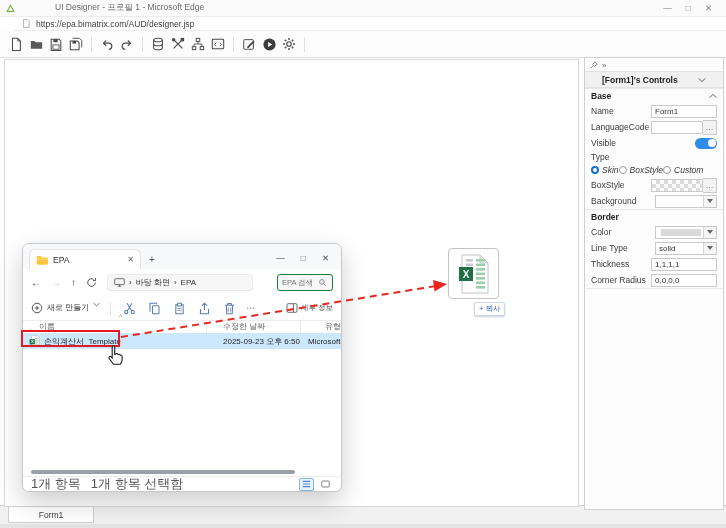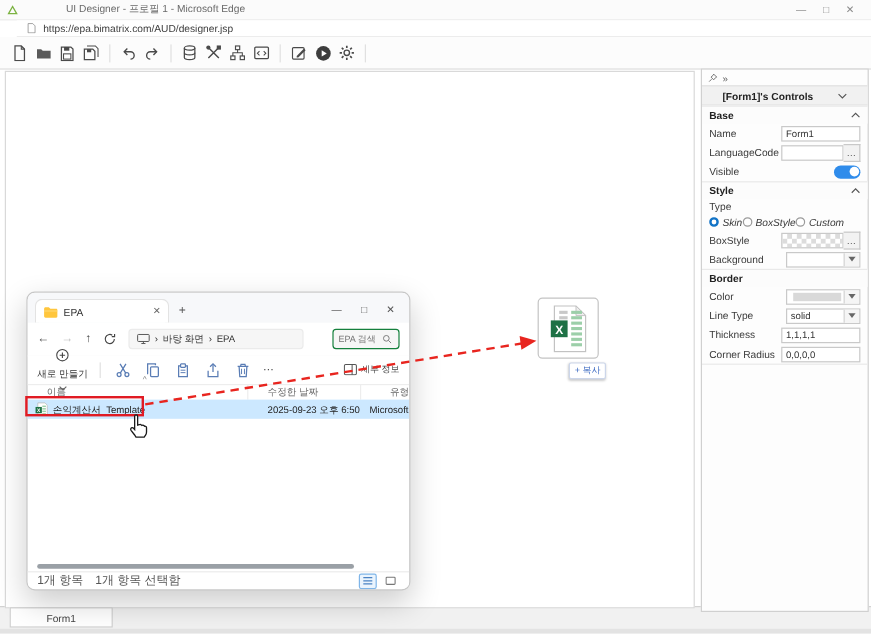--- a/index.html
+++ b/index.html
@@ -75,38 +75,38 @@
   .navarrow{font-size:10px;color:#444;}
   .navarrow.dis{color:#c0c0c0;}
   .x-bread{width:146px;height:17px;background:#f6f6f6;border:1px solid #ebebeb;border-radius:3px;
     display:flex;align-items:center;gap:4px;padding:0 6px;font-size:8px;color:#333;box-sizing:border-box;}
   .x-search{width:56px;height:17px;background:#f6f6f6;border:1px solid #15803d;border-radius:3px;
     display:flex;align-items:center;padding:0 4px;box-sizing:border-box;margin-left:auto;}
   .x-search input{border:none;background:transparent;width:36px;font-size:7.5px;color:#666;
     font-family:"Liberation Sans",sans-serif;padding:0;outline:none;}
   .x-cmdbar{position:absolute;left:0;top:52px;right:0;height:24px;display:flex;align-items:center;
     padding:0 8px;gap:9px;border-bottom:1px solid #ededed;background:#fff;}
-  .x-new{display:flex;align-items:center;gap:4px;font-size:8px;color:#333;flex-direction:column;}
+  .x-new{display:flex;align-items:flex-start;gap:4px;font-size:8px;color:#333;}
   .cmd-ic{width:16px;height:16px;display:flex;align-items:center;justify-content:center;}
   .x-more{font-size:9px;color:#444;letter-spacing:1px;}
   .x-details{margin-left:auto;display:flex;align-items:center;gap:3px;font-size:7.5px;color:#444;}
   .x-header{position:absolute;left:0;top:76px;right:0;height:13px;display:flex;font-size:8px;color:#666;}
   .x-header .hc{display:flex;align-items:center;box-sizing:border-box;border-right:1px solid #ededed;}
   .hc-name{width:184px;padding-left:16px;position:relative;}
   .hc-date{width:94px;padding-left:16px;}
   .hc-type{flex:1;padding-left:24px;border-right:none!important;}
   .sort-asc{position:absolute;left:96px;top:-7px;font-size:7px;color:#888;}
   .x-row{position:absolute;left:0;top:89px;right:0;height:16px;background:#cce8ff;display:flex;
     align-items:center;font-size:8px;color:#222;}
   .rc-name{width:184px;display:flex;align-items:center;gap:4px;padding-left:6px;box-sizing:border-box;}
   .rc-date{width:94px;padding-left:16px;box-sizing:border-box;white-space:nowrap;}
   .rc-type{flex:1;padding-left:7px;box-sizing:border-box;white-space:nowrap;overflow:hidden;}
   .x-scrollbar{position:absolute;left:8px;right:46px;bottom:17px;height:4px;border-radius:2px;background:#9aa0a6;}
   .x-status{position:absolute;left:0;right:0;bottom:0;height:14px;border-top:1px solid #ececec;
-    display:flex;align-items:center;padding:0 8px;gap:10px;font-size:10px;color:#555;background:#fff;}
+    display:flex;align-items:center;padding:0 8px;gap:10px;font-size:13px;color:#555;background:#fff;}
   .viewbtns{margin-left:auto;display:flex;gap:4px;}
   .viewbtn{width:13px;height:11px;display:flex;align-items:center;justify-content:center;border-radius:2px;
     border:1px solid transparent;}
   .viewbtn.active{border-color:#7fb5e8;background:#eaf4fd;}
   
   .excel-box{position:absolute;left:448px;top:248px;width:49px;height:49px;background:#fff;
     border:1px solid #c4c4c4;border-radius:4px;display:flex;align-items:center;justify-content:center;z-index:5;}
   .copy-badge{position:absolute;left:474px;top:302px;background:#fff;border:1px solid #ccd6ea;
     border-radius:2px;box-shadow:0 1px 2px rgba(0,0,0,.2);font-size:7.5px;color:#3565c0;
     padding:1px 4px;z-index:6;white-space:nowrap;}
@@ -464,28 +464,20 @@
         <span class="dots-btn">…</span>
       </span>
     </div>
     <div class="p-row">
       <span class="lbl">Visible</span>
       <span class="ctrl">
           <span class="toggle"></span>
         </span>
     </div>
 
-    <div class="p-sec">
-      <span>Style</span>
-      <span class="p-chev">
-        <svg width="8" height="6" viewBox="0 0 10 7">
-            <path d="M1 5.5 5 1.5 9 5.5" fill="none" stroke="#555" stroke-width="1.2"></path>
-          </svg>
-      </span>
-    </div>
     <div class="p-row" style="height:12px;">
       <span class="lbl">Type</span>
     </div>
     <div class="radio-row">
       <span class="radio-item">
           <span class="radio sel"></span>
           <span>Skin</span>
         </span>
       <span class="radio-item">
           <span class="radio"></span>

